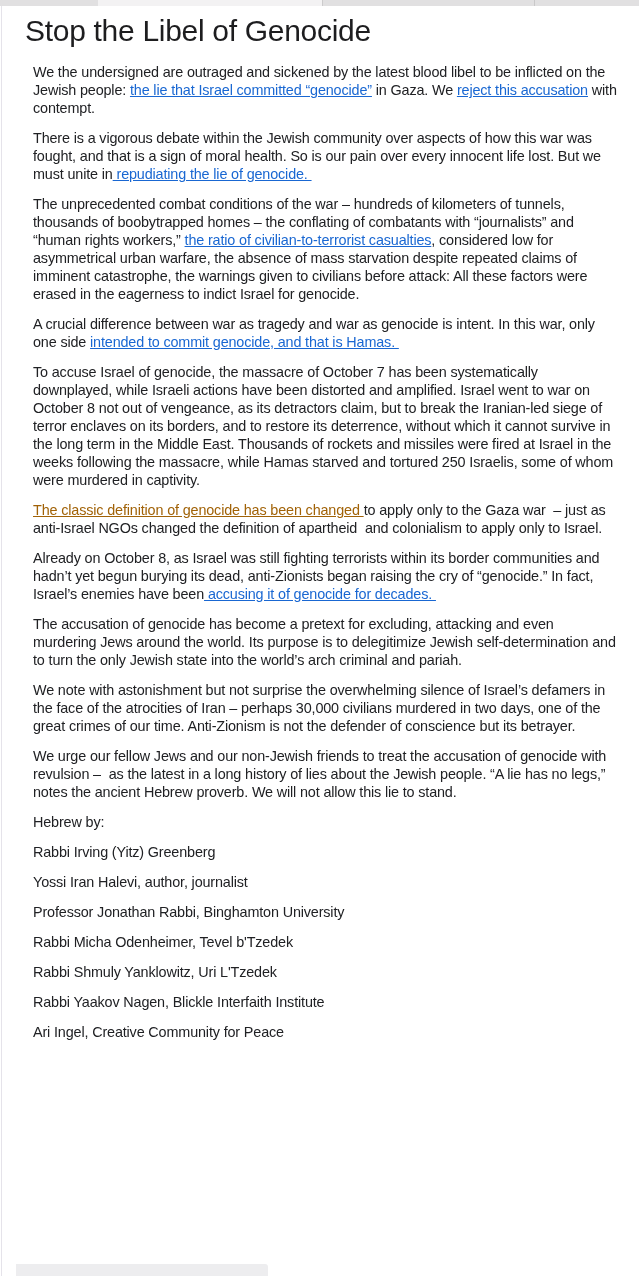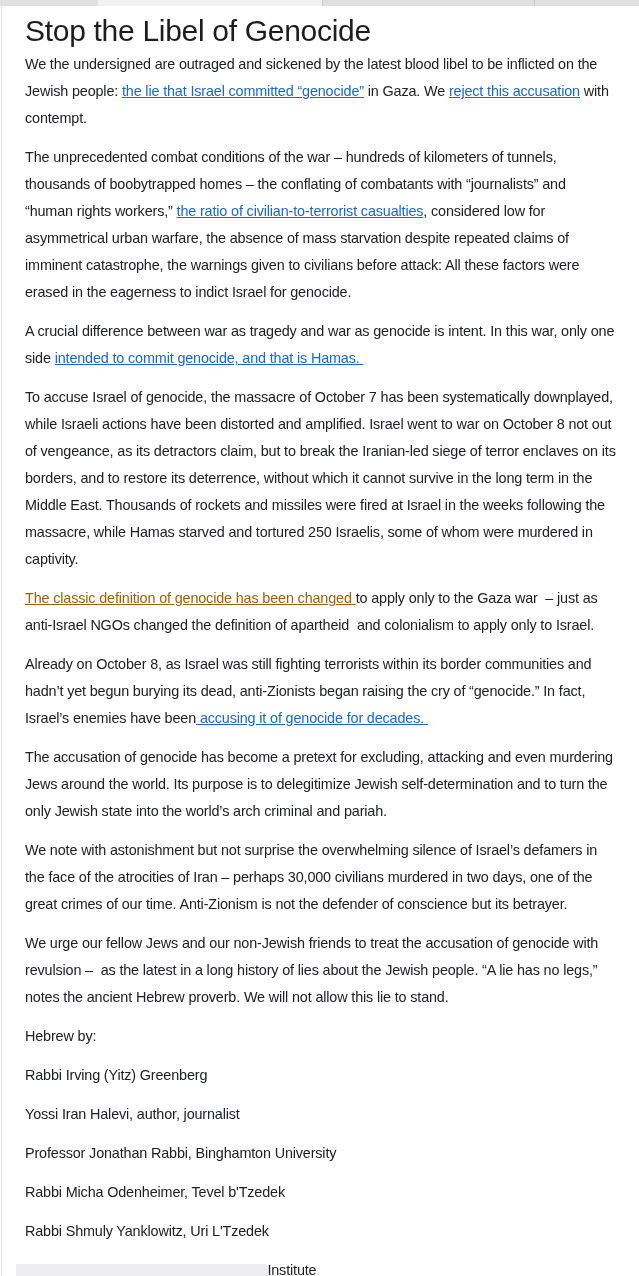--- a/index.html
+++ b/index.html
@@ -43,27 +43,27 @@
   .content {
     position: relative;
     padding: 8px 22px 0 25px;
   }
   h1.title {
     font-size: 30px;
     line-height: 37px;
     font-weight: 400;
     letter-spacing: -0.3px;
     color: #1d1d1f;
-    margin: 4px 0 2px 0;
+    margin: 4px 0 14px 0;
   }
   .content p {
     font-size: 14.4px;
-    line-height: 27px;
+    line-height: 18px;
     letter-spacing: -0.15px;
-    margin: 0 0 12px 0;
+    margin: 0 0 12px 8px;
     white-space: pre-wrap;
   }
   a.lnk {
     color: #1967d2;
     text-decoration: underline;
     cursor: pointer;
   }
   a.lnk.visited {
     color: #a16207;
   }
@@ -87,20 +87,21 @@
   <div class="seg-dark seg3"></div>
   <div class="seg-dark seg4" style="border-left:1px solid #c9c8c9;"></div>
 </div>
 
 <div class="left-edge"></div>
 
 <div class="content">
   <h1 class="title">Stop the Libel of Genocide</h1>
   <div id="paragraphs">
       <p><span>We the undersigned are outraged and sickened by the latest blood libel to be inflicted on the Jewish people: </span><a class="lnk" href="#">the lie that Israel committed “genocide”</a><span> in Gaza. We </span><a class="lnk" href="#">reject this accusation</a><span> with contempt.</span></p>
+      <p><span>There is a vigorous debate within the Jewish community over aspects of how this war was fought, and that is a sign of moral health. So is our pain over every innocent life lost. But we must unite in</span><a class="lnk" href="#"> repudiating the lie of genocide. </a></p>
       <p><span>The unprecedented combat conditions of the war – hundreds of kilometers of tunnels, thousands of boobytrapped homes – the conflating of combatants with “journalists” and “human rights workers,” </span><a class="lnk" href="#">the ratio of civilian-to-terrorist casualties</a><span>, considered low for asymmetrical urban warfare, the absence of mass starvation despite repeated claims of imminent catastrophe, the warnings given to civilians before attack: All these factors were erased in the eagerness to indict Israel for genocide.</span></p>
       <p><span>A crucial difference between war as tragedy and war as genocide is intent. In this war, only one side </span><a class="lnk" href="#">intended to commit genocide, and that is Hamas. </a></p>
       <p><span>To accuse Israel of genocide, the massacre of October 7 has been systematically downplayed, while Israeli actions have been distorted and amplified. Israel went to war on October 8 not out of vengeance, as its detractors claim, but to break the Iranian-led siege of terror enclaves on its borders, and to restore its deterrence, without which it cannot survive in the long term in the Middle East. Thousands of rockets and missiles were fired at Israel in the weeks following the massacre, while Hamas starved and tortured 250 Israelis, some of whom were murdered in captivity.</span></p>
       <p><a class="lnk visited" href="#">The classic definition of genocide has been changed </a><span>to apply only to the Gaza war  – just as anti-Israel NGOs changed the definition of apartheid  and colonialism to apply only to Israel.</span></p>
       <p><span>Already on October 8, as Israel was still fighting terrorists within its border communities and hadn’t yet begun burying its dead, anti-Zionists began raising the cry of “genocide.” In fact, Israel’s enemies have been</span><a class="lnk" href="#"> accusing it of genocide for decades. </a></p>
       <p><span>The accusation of genocide has become a pretext for excluding, attacking and even murdering Jews around the world. Its purpose is to delegitimize Jewish self-determination and to turn the only Jewish state into the world’s arch criminal and pariah.</span></p>
       <p><span>We note with astonishment but not surprise the overwhelming silence of Israel’s defamers in the face of the atrocities of Iran – perhaps 30,000 civilians murdered in two days, one of the great crimes of our time. Anti-Zionism is not the defender of conscience but its betrayer.</span></p>
       <p><span>We urge our fellow Jews and our non-Jewish friends to treat the accusation of genocide with revulsion –  as the latest in a long history of lies about the Jewish people. “A lie has no legs,” notes the ancient Hebrew proverb. We will not allow this lie to stand.</span></p>
     </div>
   <p>Hebrew by:</p>

